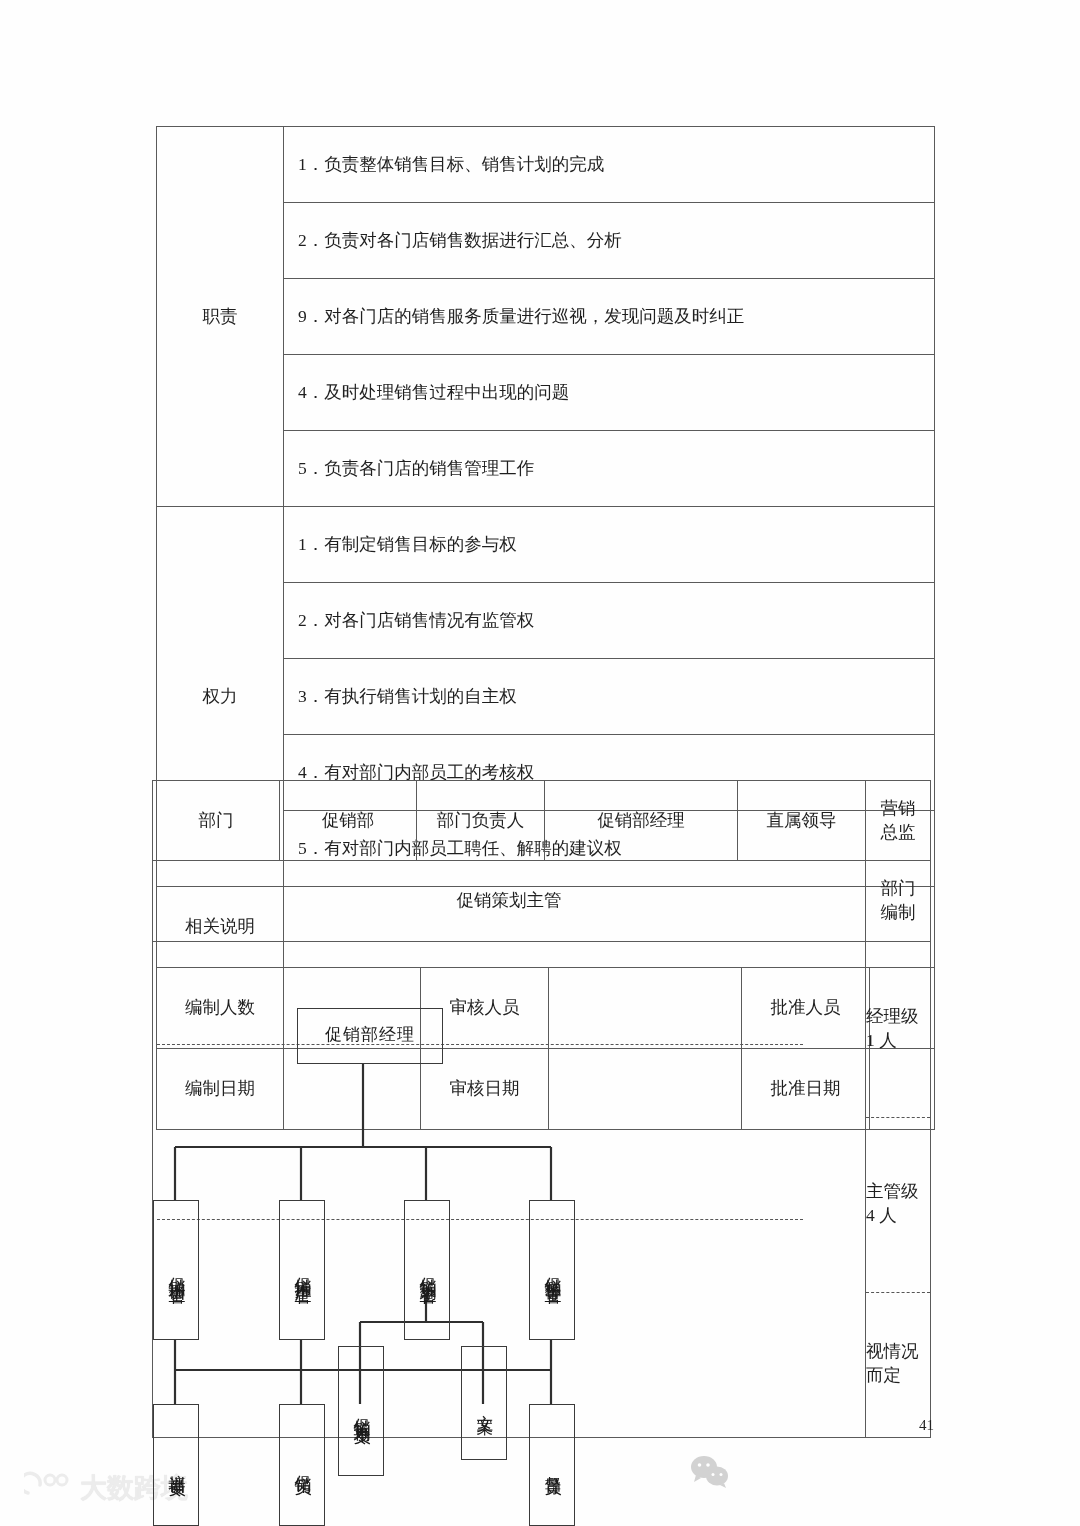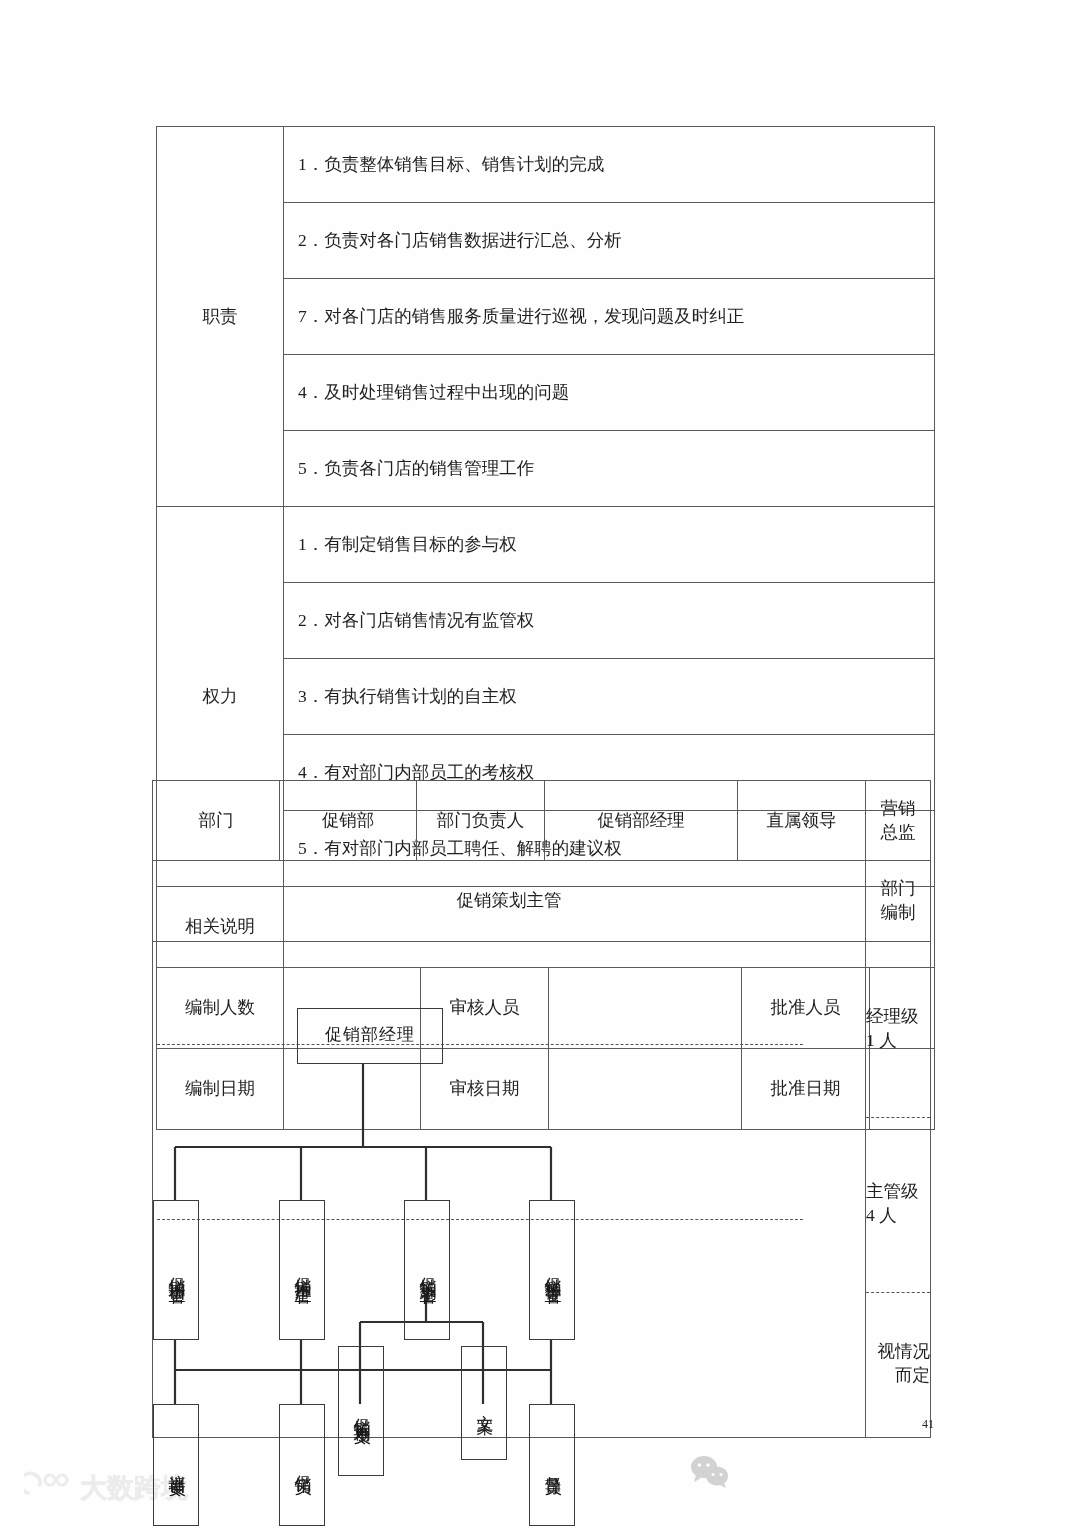--- a/index.html
+++ b/index.html
@@ -138,21 +138,21 @@
     left: 0;
     width: 100%;
     border-top: 1.5px dashed #555;
   }
 
   
   #page-number {
     position: absolute;
     right: 146px;
     top: 1417px;
-    font-size: 12px;
+    font-size: 15px;
     color: #222;
   }
 
   
   #wm-footer {
     position: absolute;
     left: 690px;
     top: 1455px;
     display: flex;
     align-items: center;
@@ -195,21 +195,21 @@
     </colgroup>
     <tbody>
       <tr>
         <td class="lbl" rowspan="5">职责</td>
         <td class="itm" colspan="5">1．负责整体销售目标、销售计划的完成</td>
       </tr>
       <tr>
         <td class="itm" colspan="5">2．负责对各门店销售数据进行汇总、分析</td>
       </tr>
       <tr>
-        <td class="itm" colspan="5">7．对各门店的销售服务质量进行巡视，发现问题及时纠正</td>
+        <td class="itm" colspan="5">9．对各门店的销售服务质量进行巡视，发现问题及时纠正</td>
       </tr>
       <tr>
         <td class="itm" colspan="5">4．及时处理销售过程中出现的问题</td>
       </tr>
       <tr>
         <td class="itm" colspan="5">5．负责各门店的销售管理工作</td>
       </tr>
 
       <tr>
         <td class="lbl" rowspan="5">权力</td>
@@ -323,21 +323,21 @@
             <div class="node vert" style="left:376px; top:462px; width:46px; height:122px;">督导员</div>
 
           </div>
         </td>
         <td id="staffing-cell">
           <div style="position:relative; width:100%; height:495px;">
             <div class="staff-band" style="top:0px; height:175px;">经理级 1 人</div>
             <div class="band-div" style="top:175px;"></div>
             <div class="staff-band" style="top:175px; height:175px;">主管级 4 人</div>
             <div class="band-div" style="top:350px;"></div>
-            <div class="staff-band" style="top:350px; height:145px;text-align:right;">视情况而定</div>
+            <div class="staff-band" style="top:350px; height:145px;">视情况而定</div>
           </div>
         </td>
       </tr>
     </tbody>
   </table>
 
   <div style="position:absolute; left:157px; top:1044px; width:646px; border-top:1.5px dashed #555;"></div>
   <div style="position:absolute; left:157px; top:1219px; width:646px; border-top:1.5px dashed #555;"></div>
 
   <div id="page-number">41</div>

